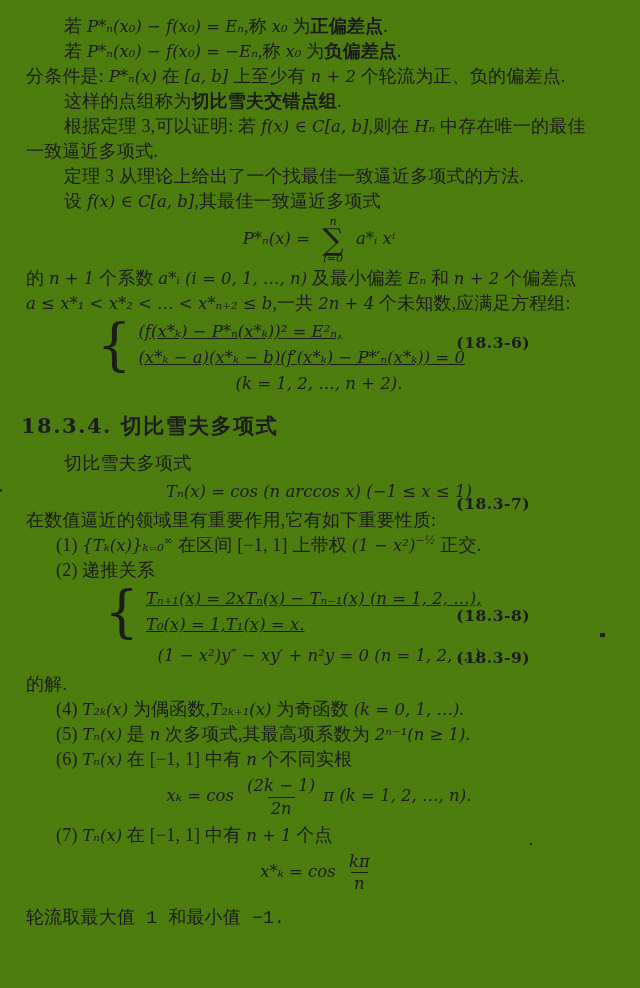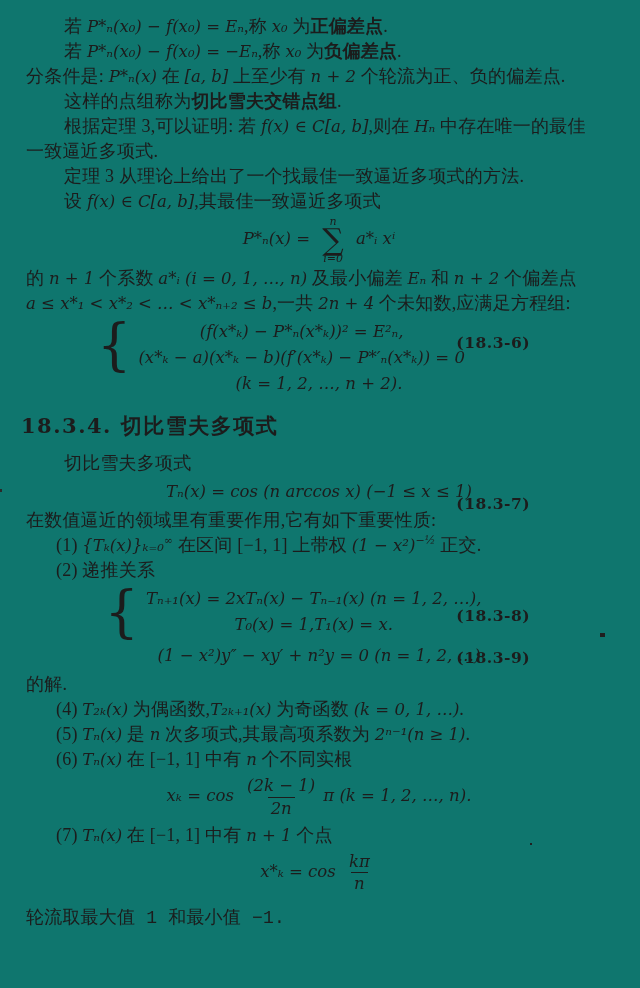--- a/index.html
+++ b/index.html
@@ -1,19 +1,19 @@
 <!DOCTYPE html>
 <html><head>
 <meta charset="utf-8">
 <style>
   html,body{margin:0;padding:0;background:#e8e8e6;}
   .page{
     position:relative;
     width:640px;height:988px;
-    background:#0f766e;
+    background:#4d7c0f;
     color:#1c1c1c;
     font-family:"Liberation Serif",serif;
     box-sizing:border-box;
     padding:14px 28px 0 26px;
     overflow:hidden;
   }
   .line{margin:0;font-size:18px;line-height:25px;letter-spacing:0.2px;}
   .ind{text-indent:38px;}
   .prop{padding-left:30px;}
   .m{font-family:"DejaVu Serif",serif;font-style:italic;font-size:16.5px;letter-spacing:0;}
@@ -26,21 +26,21 @@
     font-size:15.5px;font-weight:700;letter-spacing:0.5px;margin-left:35px;
   }
   .eqwrap{position:relative;margin:3px 0 4px;text-align:center;}
   .sys{display:inline-flex;align-items:center;transform:translateX(-38px);}
   .brace{
     font-family:"DejaVu Serif",serif;
     font-size:54px;font-weight:400;line-height:0;
     transform:scaleY(1.05);
     margin-right:7px;
   }
-  .rows{text-align:center;}
+  .rows{text-align:left;text-decoration:underline;}
   .rows .m{display:block;line-height:26px;}
   .subrow{line-height:25px;}
   .sumstk{display:inline-flex;flex-direction:column;align-items:center;vertical-align:middle;margin:0 7px;line-height:1;}
   .sumtop,.sumbot{font-size:11px;font-family:"DejaVu Serif",serif;font-style:italic;}
   .sumsym{font-size:30px;line-height:26px;font-family:"DejaVu Serif",serif;font-style:normal;}
   .frac{display:inline-flex;flex-direction:column;align-items:center;vertical-align:middle;margin:0 5px;font-size:15px;line-height:1.2;}
   .frac .num{padding:0 3px 1px;}
   .frac .den{border-top:1.5px solid #1c1c1c;padding:1px 3px 0;}
   .heading{font-size:21px;font-weight:700;margin:16px 0 11px -5px;letter-spacing:1.5px;font-family:"DejaVu Serif",serif;}
   .mt12{margin-top:12px;font-family:Liberation Mono, monospace;}

